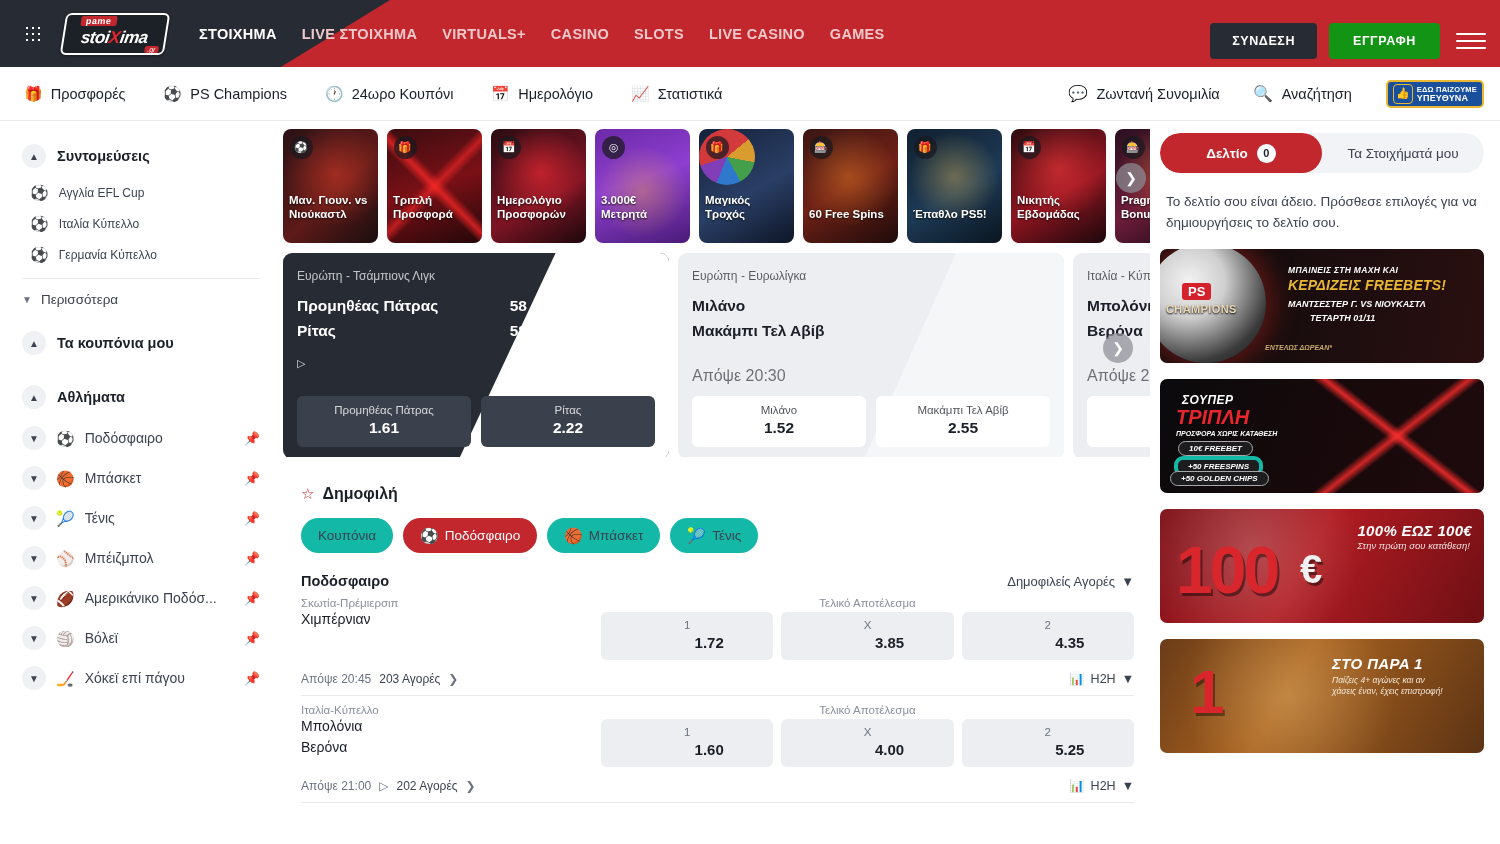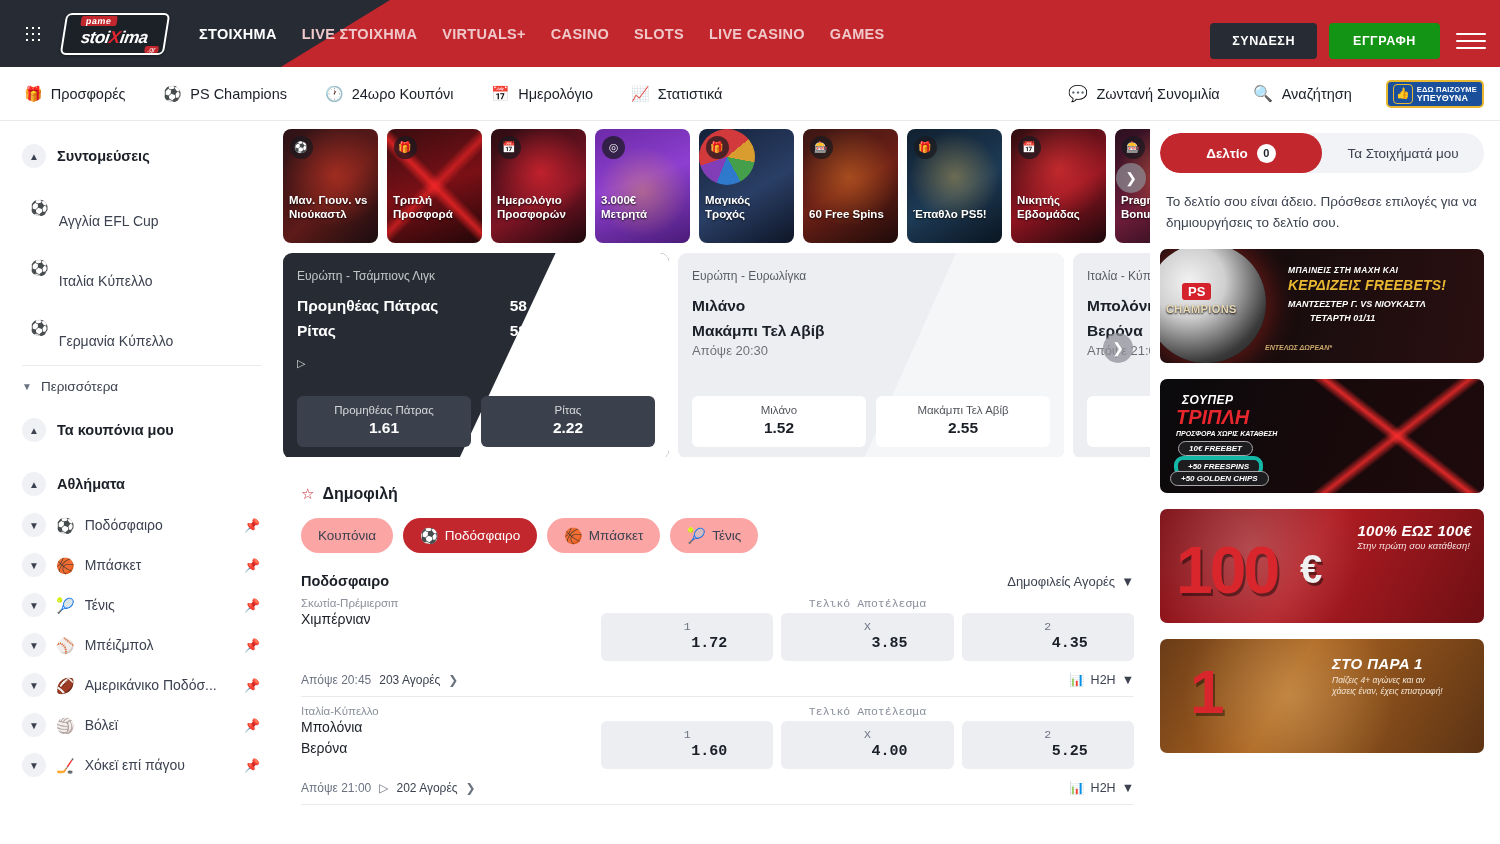--- a/index.html
+++ b/index.html
@@ -115,21 +115,21 @@
   }
   .chev-circle {
     width: 24px; height: 24px; border-radius: 50%; background: #f0f1f5;
     display: flex; align-items: center; justify-content: center;
     font-size: 10px; color: #3c4250; flex-shrink: 0;
   }
   .side-section-head .t { font-size: 14.5px; font-weight: bold; color: #1b1f27; }
   .side-link {
     display: flex; align-items: center; gap: 10px; padding: 8px 22px 8px 30px; cursor: pointer;
   }
-  .side-link .t { font-size: 14px; color: #3c4250; margin-top: 28px; }
+  .side-link .t { font-size: 12px; color: #3c4250; }
   .side-divider { height: 1px; background: #e9eaee; margin: 8px 22px; }
   .side-more { display: flex; align-items: center; gap: 9px; padding: 5px 22px; cursor: pointer; }
   .side-more .ch { font-size: 10px; color: #6b7280; }
   .side-more .t { font-size: 13.5px; color: #3c4250; }
   .side-login-note { padding: 5px 22px 10px 22px; font-size: 13.5px; color: #3c4250; }
   .side-login-note a { color: #1b1f27; text-decoration: underline; font-weight: bold; cursor: pointer; }
   .sport-row {
     display: flex; align-items: center; gap: 10px; padding: 8px 22px; cursor: pointer;
   }
   .sport-row .nm { font-size: 14px; color: #3c4250; flex: 1; white-space: nowrap; overflow: hidden; text-overflow: ellipsis; }
@@ -172,53 +172,53 @@
   }
   .mcard.light { background: #eceef2; color: #1b1f27; }
   .mcard.light .wedge {
     position: absolute; right: 0; top: 0; bottom: 0; width: 200px;
     background: #f5f6f8; clip-path: polygon(46% 0, 100% 0, 100% 100%, 0 100%);
   }
   .mcard .inner { position: relative; z-index: 2; height: 100%; display: flex; flex-direction: column; }
   .mcard .league { font-size: 12px; opacity: .72; margin-bottom: 10px; }
   .mcard .teamrow { display: flex; justify-content: space-between; font-size: 15.5px; font-weight: bold; line-height: 25px; max-width: 230px; }
   .mcard .tv { font-size: 11px; margin-top: 14px; opacity: .85; }
-  .mcard .kick { font-size: 13px; opacity: .62; margin-top: 0; }
+  .mcard .kick { font-size: 16px; opacity: .62; margin-top: 24px; }
   .mcard .odds { display: flex; gap: 10px; margin-top: auto; }
   .mcard .obox {
     flex: 1; border-radius: 6px; padding: 7px 4px 9px 4px; text-align: center;
   }
   .mcard.dark .obox { background: #3b414c; }
   .mcard.light .obox { background: #ffffff; }
   .mcard .obox .on { font-size: 11.5px; opacity: .78; line-height: 15px; }
   .mcard .obox .ov { font-size: 15.5px; font-weight: bold; line-height: 20px; }
 
   .pop-head { display: flex; align-items: center; gap: 8px; padding: 28px 0 0 18px; }
   .pop-head .star { color: #c1272d; font-size: 15px; }
   .pop-head .t { font-size: 16px; font-weight: bold; color: #1b1f27; }
   .tabs { display: flex; gap: 10px; padding: 15px 0 0 18px; }
   .tab {
     display: flex; align-items: center; gap: 6px; height: 35px; padding: 0 17px;
-    border-radius: 18px; background: #fca5a5; font-size: 13.5px; color: #3c4250; cursor: pointer;
+    border-radius: 18px; background: #14b8a6; font-size: 13.5px; color: #3c4250; cursor: pointer;
   }
   .tab.active { background: #c1272d; color: #fff; }
 
   .sect-title-row {
     display: flex; align-items: center; justify-content: space-between;
     padding: 20px 16px 0 18px;
   }
   .sect-title-row .st { font-size: 14.5px; font-weight: bold; color: #1b1f27; }
   .sect-title-row .mk { font-size: 13px; color: #3c4250; display: flex; align-items: center; gap: 6px; cursor: pointer; }
 
   .match-row { padding: 8px 16px 0 18px; }
   .mr-top { display: flex; }
   .mr-left { width: 300px; flex-shrink: 0; }
   .mr-league { font-size: 11.5px; color: #8a8f9b; }
   .mr-team { font-size: 14px; color: #1b1f27; line-height: 21px; }
-  .mr-right { flex: 1; font-family: Liberation Mono, monospace; }
+  .mr-right { flex: 1; }
   .mr-markethead { text-align: center; font-size: 11.5px; color: #8a8f9b; margin-bottom: 3px; }
   .mr-odds { display: flex; gap: 8px; }
   .odd-btn {
     flex: 1; background: #eceef2; border-radius: 6px; text-align: center;
     padding: 6px 0 8px 0; cursor: pointer;
   }
   .odd-btn .ol { font-size: 11.5px; color: #6b7280; line-height: 15px; }
   .odd-btn .ov { font-size: 15px; font-weight: bold; color: #1b1f27; line-height: 19px; padding-left: 44px; }
   .mr-bottom {
     display: flex; align-items: center; justify-content: space-between;

